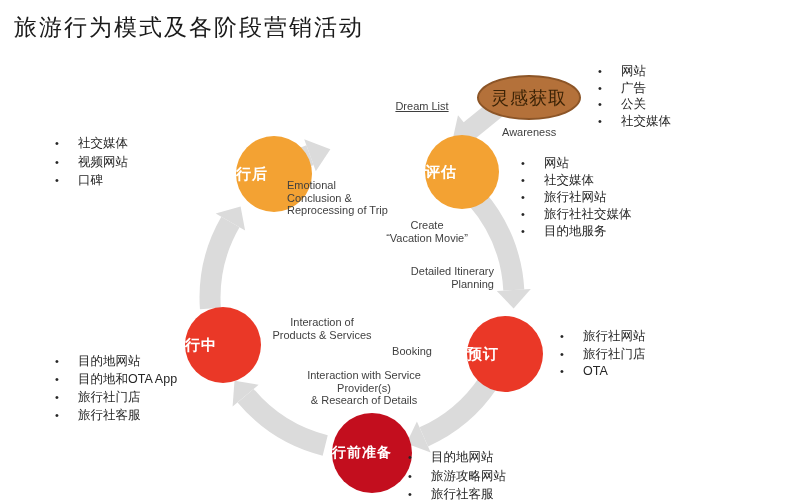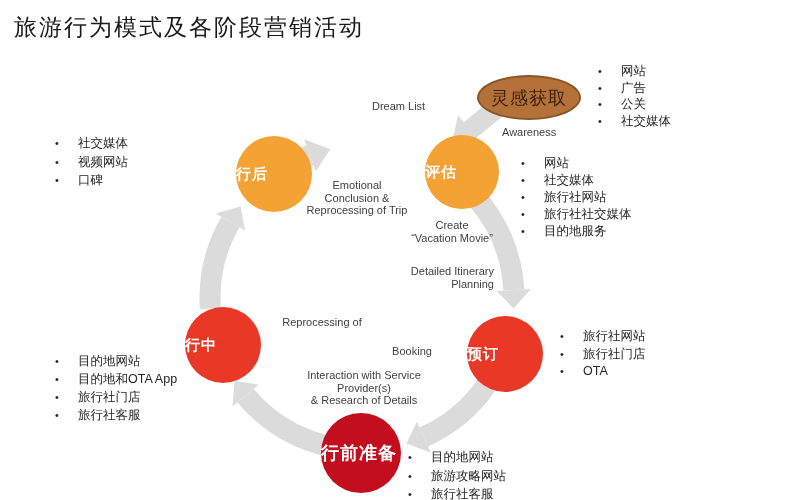--- a/index.html
+++ b/index.html
@@ -75,42 +75,43 @@
   </div>
   <div class="node orange" style="left:425px;top:135px;width:74px;height:74px;font-size:15px;">
     <span>评估</span>
   </div>
   <div class="node red" style="left:467px;top:316px;width:76px;height:76px;font-size:15px;">
     <span>预订</span>
   </div>
   <div class="node red" style="left:185px;top:307px;width:76px;height:76px;font-size:15px;">
     <span>行中</span>
   </div>
-  <div class="node darkred" style="left:321px;top:413px;width:80px;height:80px;font-size:18px;">
+  <div class="node darkred" style="left:332px;top:413px;width:80px;height:80px;font-size:14px;">
     <span>行前准备</span>
   </div>
 
-  <div class="en" style="left:372px;top:100px;width:100px;text-align:left;">Dream List</div>
+  <div class="en" style="left:372px;top:100px;width:100px;text-align:center;text-decoration:underline;">Dream List</div>
   <div class="en" style="left:502px;top:126px;">Awareness</div>
-  <div class="en" style="left:287px;top:179px;width:140px;text-align:center;">
+  <div class="en" style="left:287px;top:179px;width:140px;text-align:left;">
     <div>Emotional</div>
     <div>Conclusion &amp;</div>
     <div>Reprocessing of Trip</div>
   </div>
-  <div class="en" style="left:382px;top:219px;width:140px;text-align:center;">
+  <div class="en" style="left:357px;top:219px;width:140px;text-align:center;">
     <div>Create</div>
     <div>“Vacation Movie”</div>
   </div>
   <div class="en" style="left:374px;top:265px;width:120px;text-align:right;">
     <div>Detailed Itinerary</div>
     <div>Planning</div>
   </div>
   <div class="en" style="left:362px;top:345px;width:100px;text-align:center;">Booking</div>
   <div class="en" style="left:252px;top:316px;width:140px;text-align:center;">
-    <div>Reprocessing of</div>
+    <div>Interaction of</div>
+    <div>Products &amp; Services</div>
   </div>
   <div class="en" style="left:284px;top:369px;width:160px;text-align:center;">
     <div>Interaction with Service</div>
     <div>Provider(s)</div>
     <div>&amp; Research of Details</div>
   </div>
 
   <ul class="bullets" style="left:598px;top:63px;line-height:16.5px;">
     <li>
         <span class="dot">•</span>

